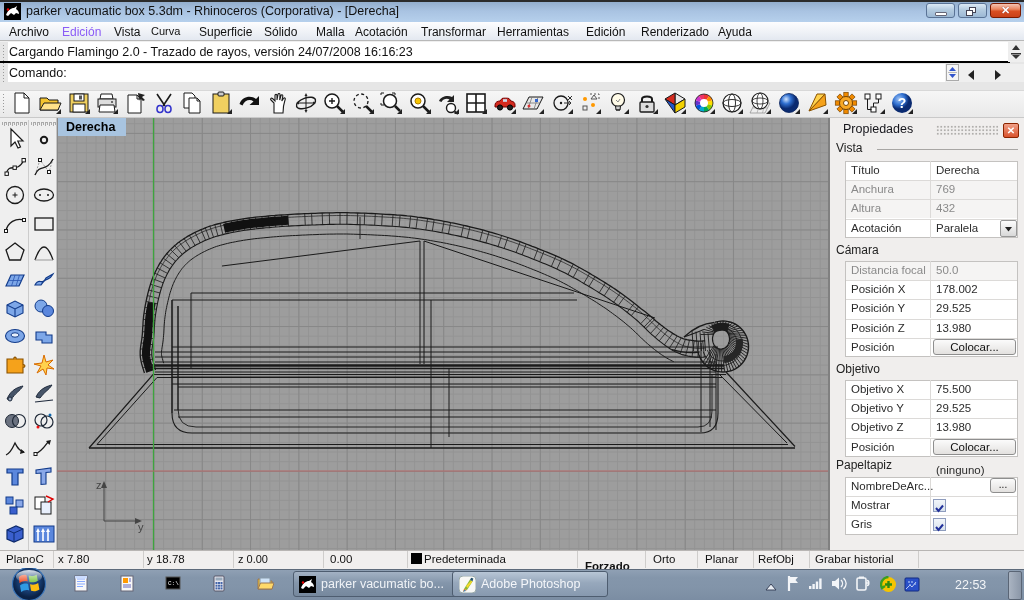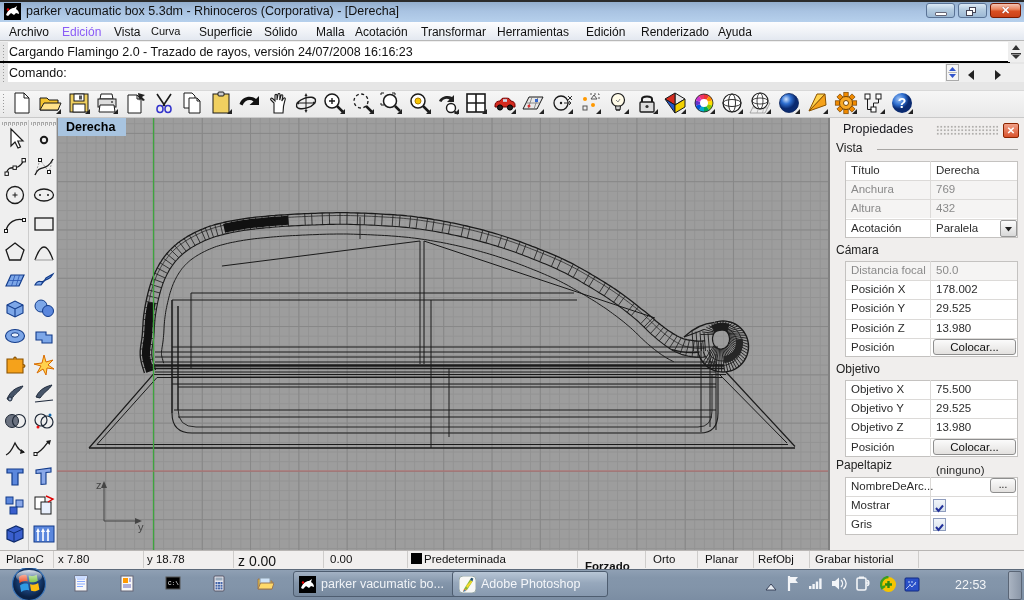--- a/index.html
+++ b/index.html
@@ -548,21 +548,21 @@
 <div style="position:absolute;left:846px;top:515px;width:171px;height:1px;background:#dcdad8"></div>
 <div style="position:absolute;left:851px;top:518px;font-size:11.5px;color:#2b2b2b">Gris</div>
 <div style="position:absolute;left:930px;top:515px;width:1px;height:19px;background:#dcdad8"></div>
 <div style="position:absolute;left:933px;top:518px;width:13px;height:13px;background:linear-gradient(#f2f6fa,#d8e2ec);border:1px solid #8e9cbd"><svg width="11" height="11">
       <path d="M2,5 L4.5,8 L9,2.5" fill="none" stroke="#21309a" stroke-width="2"></path>
     </svg></div>
 <div style="position:absolute;left:0;top:550px;width:1024px;height:19px;background:#f1efee;border-top:1px solid #b8b5b3;font-size:11.5px;color:#111"></div>
 <div style="position:absolute;left:6px;top:553px;font-size:11.5px;color:#111;">PlanoC</div>
 <div style="position:absolute;left:58px;top:553px;font-size:11.5px;color:#111;">x 7.80</div>
 <div style="position:absolute;left:147px;top:553px;font-size:11.5px;color:#111;">y 18.78</div>
-<div style="position:absolute;left:238px;top:553px;font-size:14px;color:#111;">z 0.00</div>
+<div style="position:absolute;left:238px;top:553px;font-size:11px;color:#111;">z 0.00</div>
 <div style="position:absolute;left:330px;top:553px;font-size:11.5px;color:#111;">0.00</div>
 <div style="position:absolute;left:424px;top:553px;font-size:11.5px;color:#111;">Predeterminada</div>
 <div style="position:absolute;left:585px;top:553px;font-size:11.5px;color:#111;font-weight:bold;margin-top:7px;">Forzado</div>
 <div style="position:absolute;left:653px;top:553px;font-size:11.5px;color:#111;">Orto</div>
 <div style="position:absolute;left:705px;top:553px;font-size:11.5px;color:#111;">Planar</div>
 <div style="position:absolute;left:758px;top:553px;font-size:11.5px;color:#111;text-align:right;">RefObj</div>
 <div style="position:absolute;left:815px;top:553px;font-size:11.5px;color:#111;">Grabar historial</div>
 <div style="position:absolute;left:411px;top:553px;width:11px;height:11px;background:#000"></div>
 <div style="position:absolute;left:53px;top:551px;width:1px;height:17px;background:#cfcdcb"></div>
 <div style="position:absolute;left:143px;top:551px;width:1px;height:17px;background:#cfcdcb"></div>

